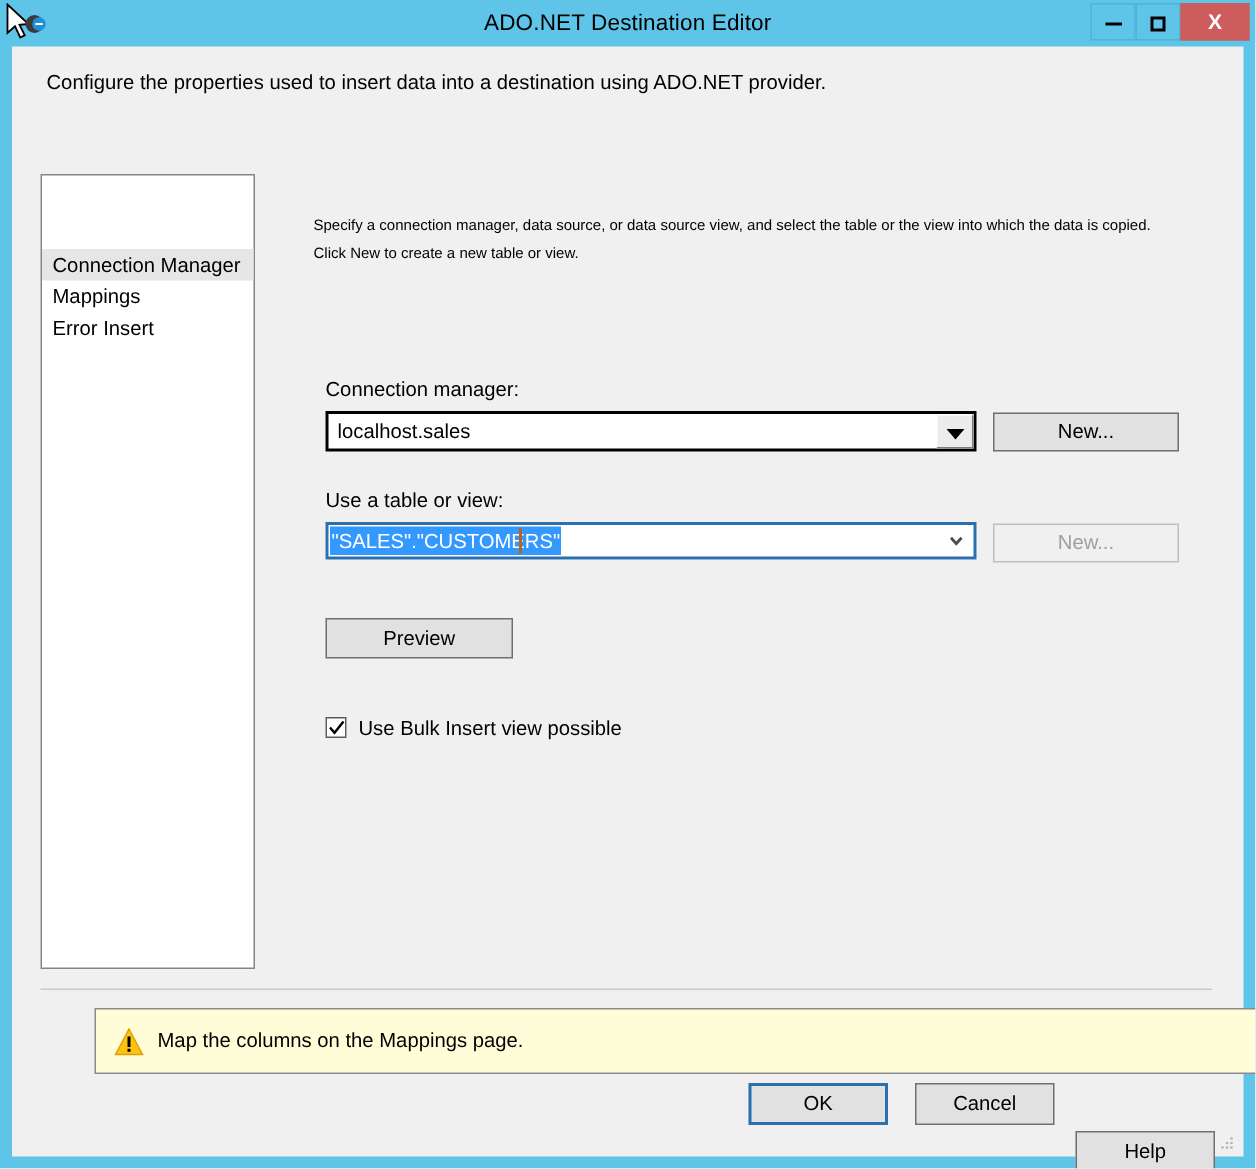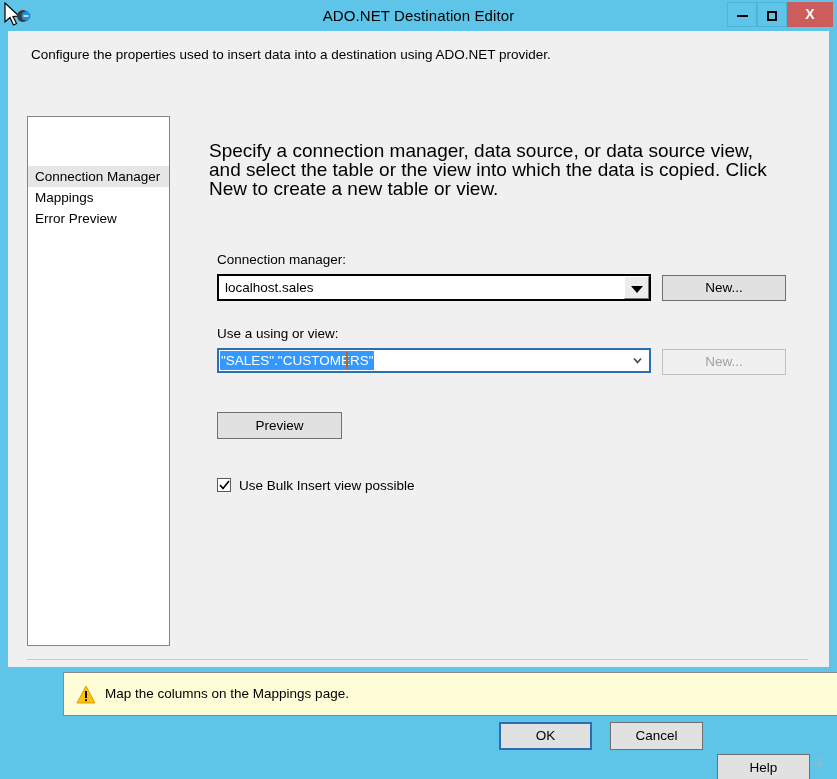--- a/index.html
+++ b/index.html
@@ -88,21 +88,21 @@
     z-index: 40;
     pointer-events: none;
   }
 
   
   #client {
     position: absolute;
     left: 8px;
     top: 31px;
     width: 821px;
-    height: 636px;
+    height: 740px;
     background: #f0f0f0;
     box-sizing: border-box;
   }
 
   #header-text {
     position: absolute;
     left: 23px;
     top: 16px;
     font-size: 13.5px;
     color: #000;
@@ -138,21 +138,21 @@
     position: absolute;
     left: 195px;
     top: 85px;
     width: 600px;
   }
   #intro {
     position: absolute;
     left: 6px;
     top: 25px;
     width: 572px;
-    font-size: 19px;
+    font-size: 10px;
     color: #000;
     line-height: 19px;
   }
 
   .field-label {
     position: absolute;
     font-size: 13.5px;
     color: #000;
   }
 
@@ -385,37 +385,37 @@
     <path d="M20.5,14 h5" stroke="#ffffff" stroke-width="1.4"></path>
   </svg>
 
   <div id="client">
 
     <div id="header-text">Configure the properties used to insert data into a destination using ADO.NET provider.</div>
 
     <div id="navlist">
       <div class="nav-item selected">Connection Manager</div>
       <div class="nav-item">Mappings</div>
-      <div class="nav-item">Error Preview</div>
+      <div class="nav-item">Error Insert</div>
     </div>
 
     <div id="pane">
 
       <div id="intro">Specify a connection manager, data source, or data source view, and select the table or the view into which the data is copied. Click New to create a new table or view.</div>
 
       <div class="field-label" style="left:14px; top:136px;">Connection manager:</div>
 
       <div id="cm-combo">
         <div id="cm-combo-value">localhost.sales</div>
         <div id="cm-combo-arrow"></div>
       </div>
 
       <div class="btn-classic" id="btn-new1">New...</div>
 
-      <div class="field-label" style="left:14px; top:210px;">Use a using or view:</div>
+      <div class="field-label" style="left:14px; top:210px;">Use a table or view:</div>
 
       <div id="tv-combo">
         <div id="tv-combo-value">"SALES"."CUSTOMERS"</div>
         <div id="tv-caret"></div>
         <svg id="tv-chevron" viewBox="0 0 11 11">
           <path d="M2,3.5 L5.5,7.5 L9,3.5" fill="none" stroke="#4a4a4a" stroke-width="1.8"></path>
         </svg>
       </div>
 
       <div class="btn-classic" id="btn-new2">New...</div>

